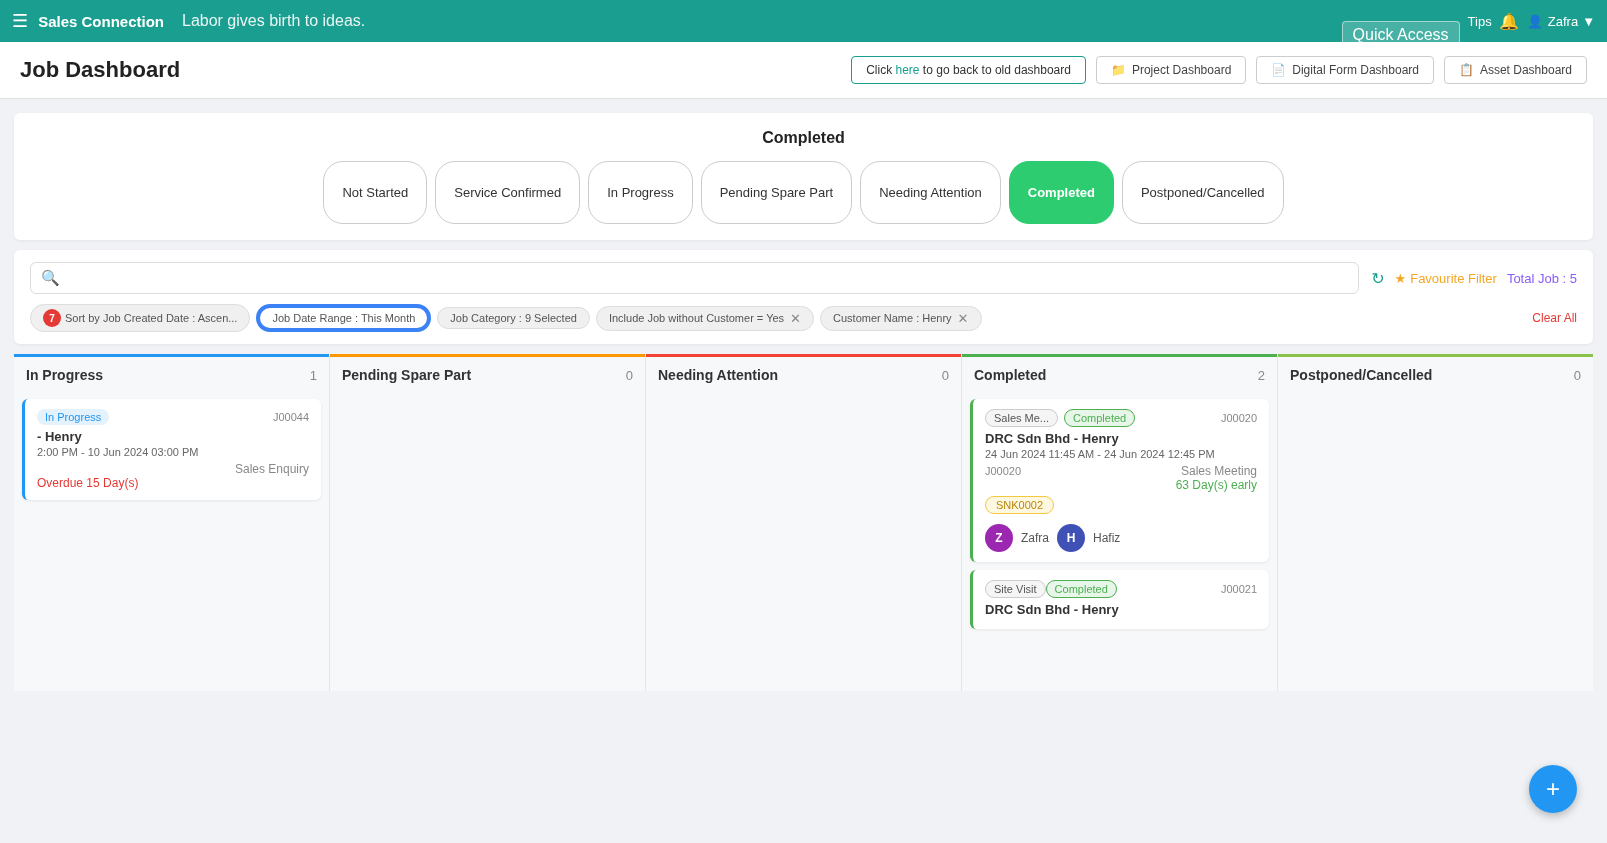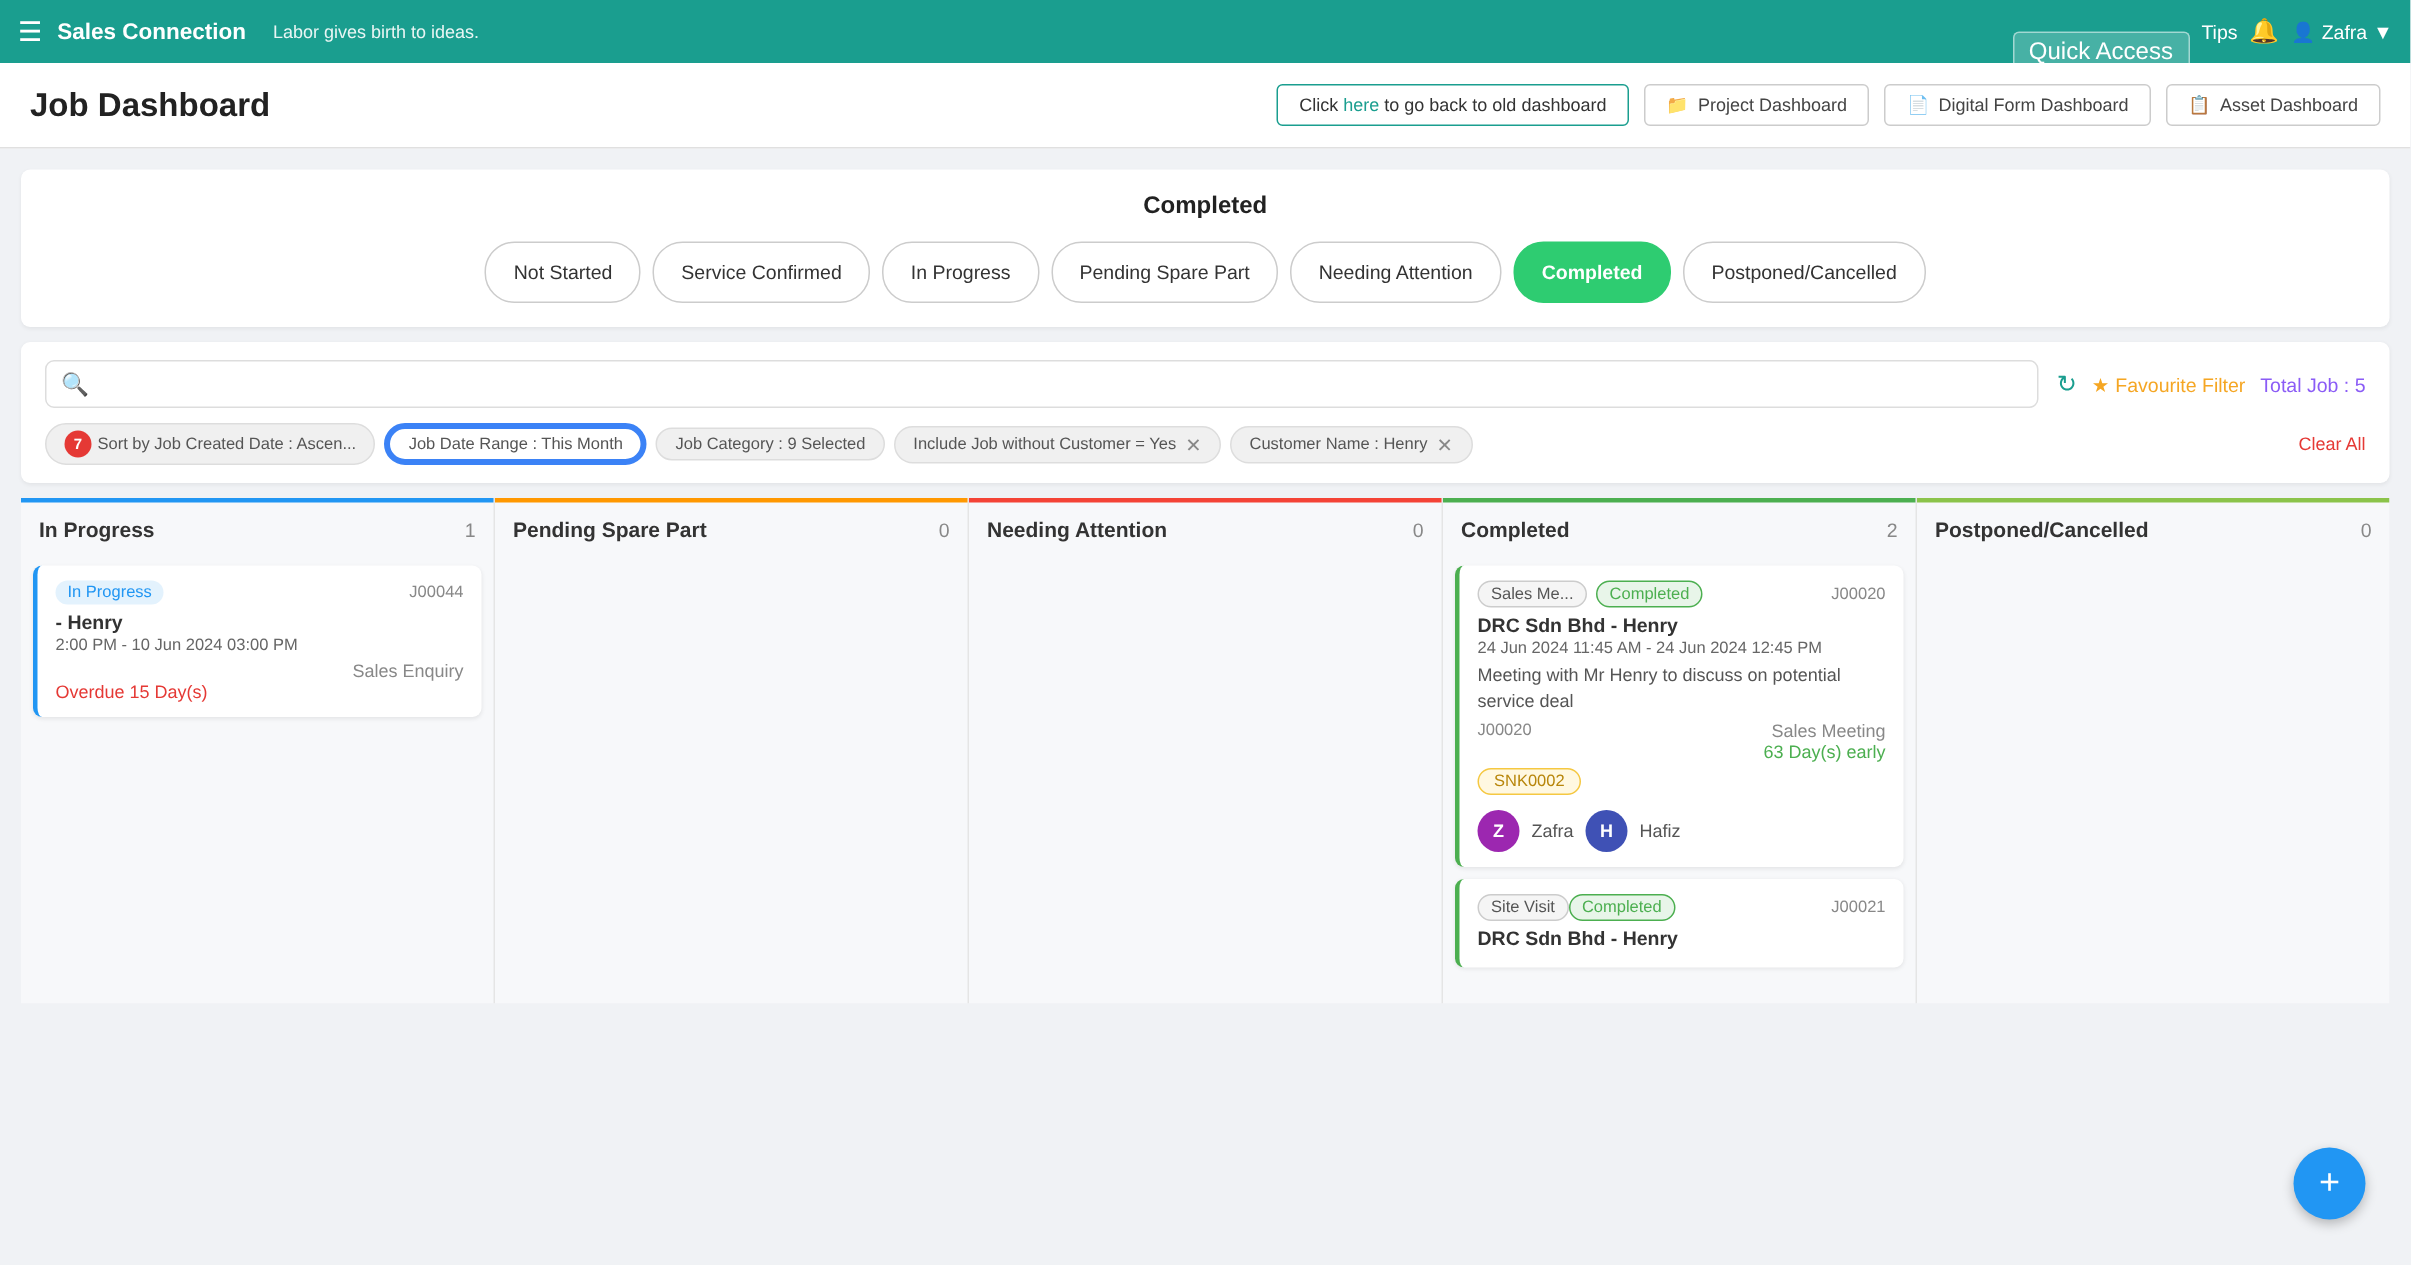--- a/index.html
+++ b/index.html
@@ -16,21 +16,21 @@
       background: #1a9e8f;
       color: #fff;
       display: flex;
       align-items: center;
       padding: 0 12px;
       height: 42px;
       gap: 10px;
     }
     .topnav-hamburger { font-size: 18px; cursor: pointer; }
     .topnav-brand { font-weight: bold; font-size: 15px; margin-right: 8px; }
-    .topnav-tagline { font-size: 12px; opacity: 0.9; flex: 1; }
+    .topnav-tagline { font-size: 16px; opacity: 0.9; flex: 1; }
     .topnav-right { display: flex; align-items: center; gap: 8px; }
     .topnav-btn {
       background: rgba(255,255,255,0.2);
       border: 1px solid rgba(255,255,255,0.5);
       color: #fff;
       border-radius: 4px;
       padding: 4px 10px;
       cursor: pointer;
       font-size: 16px;
       margin-top: 28px;
@@ -88,21 +88,21 @@
     }
     .status-tabs {
       display: flex;
       gap: 8px;
       justify-content: center;
       flex-wrap: wrap;
     }
     .status-tab {
       border: 1px solid #ccc;
       border-radius: 20px;
-      padding: 12px 18px;
+      padding: 23px 18px;
       font-size: 13px;
       cursor: pointer;
       background: #fff;
       color: #333;
       transition: all 0.15s;
     }
     .status-tab.active {
       background: #2ecc71;
       border-color: #2ecc71;
       color: #fff;
@@ -456,21 +456,20 @@
       <div class="job-card completed">
         <div class="card-top">
           <div style="display:flex;gap:6px;align-items:center;">
             <span class="card-badge" style="background:#f5f5f5;color:#555;border:1px solid #ccc;font-size:11px;padding:2px 8px;border-radius:10px;">Sales Me...</span>
             <span class="card-badge badge-completed">Completed</span>
           </div>
           <span class="card-job-id">J00020</span>
         </div>
         <div class="card-customer">DRC Sdn Bhd - Henry</div>
         <div class="card-time">24 Jun 2024 11:45 AM - 24 Jun 2024 12:45 PM</div>
-        <div class="card-desc">Meeting with Mr Henry to discuss on potential service deal</div>
         <div style="display:flex;justify-content:space-between;align-items:center;">
           <span class="card-job-id">J00020</span>
           <span class="card-category">Sales Meeting</span>
         </div>
         <div class="card-early">63 Day(s) early</div>
         <div>
           <span class="card-snk-badge">SNK0002</span>
         </div>
         <div class="card-avatars">
           <div class="avatar avatar-z">Z</div>

